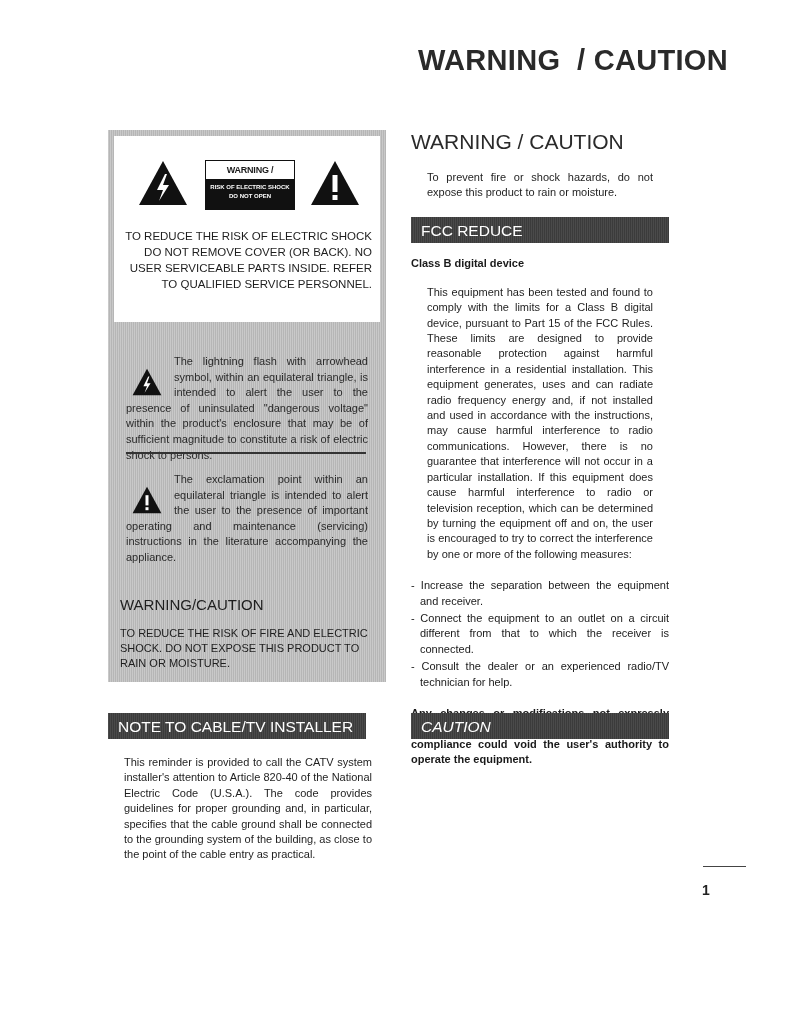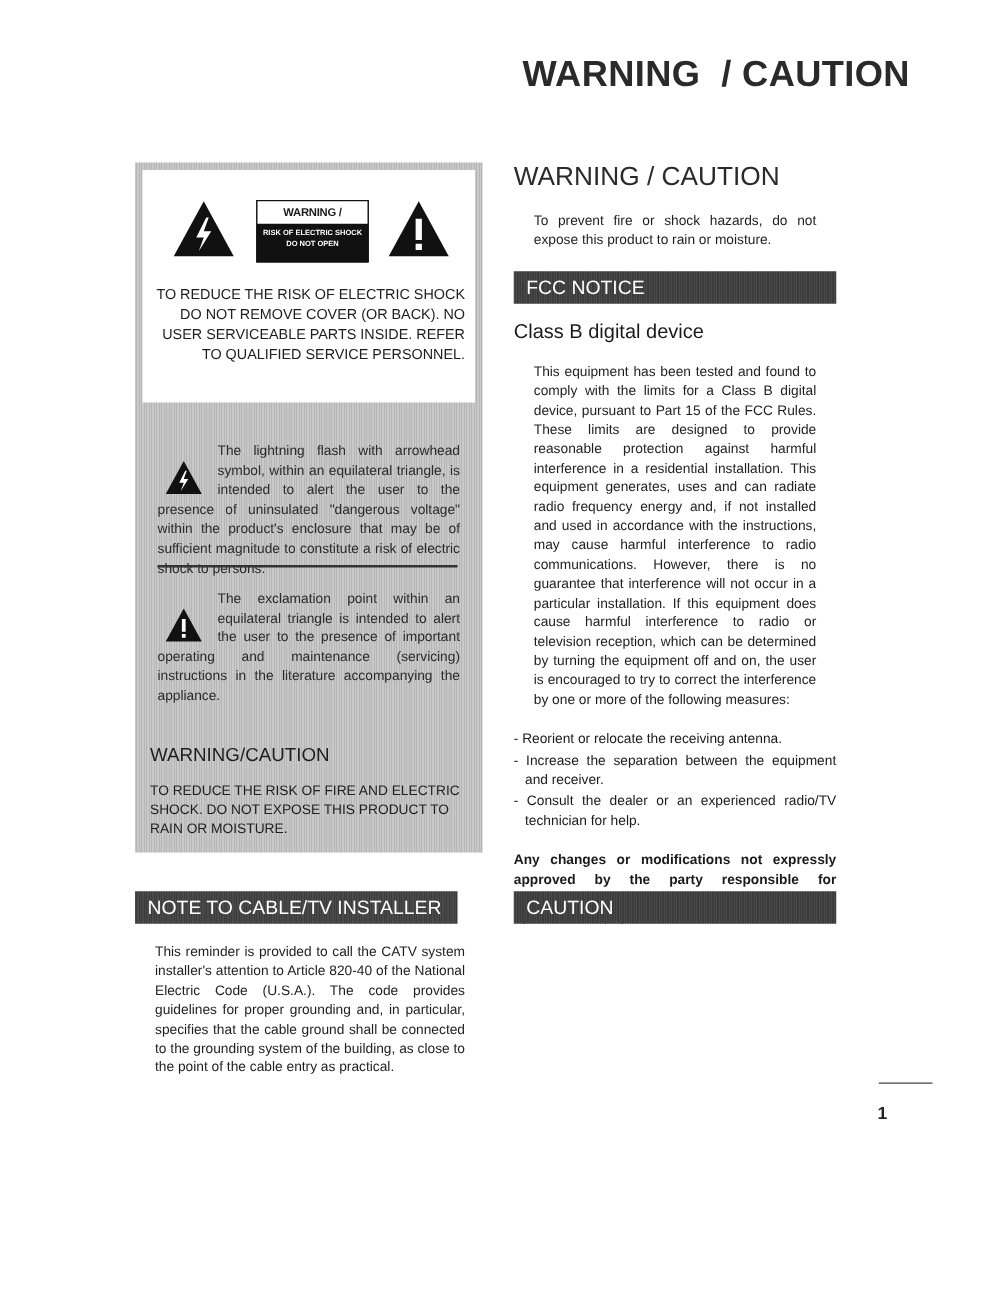--- a/index.html
+++ b/index.html
@@ -42,28 +42,28 @@
   .wc-text { position: absolute; left: 12px; top: 496px; width: 250px; font-size: 11px; line-height: 15px; color: #1e1e1e; }
   
   .right-col { left: 411px; top: 130px; width: 258px; }
   .section-h2 { font-size: 21px; color: #2a2a2a; margin: 0 0 16px 0; font-weight: normal; }
   .para { font-size: 11px; line-height: 15.4px; text-align: justify; color: #1e1e1e; margin: 16px; }
   .bar-heading {
     background: #3b3b3b;
     background-image: repeating-linear-gradient(90deg, rgba(255,255,255,0.08) 0 1px, transparent 1px 2px);
     color: #ffffff; font-size: 15.5px; height: 26px; line-height: 27px; padding-left: 10px; margin: 10px 0 14px 0;
   }
-  .subhead { font-size: 16px; font-weight: normal; margin: 0 0 4px 0; }
+  .subhead { font-size: 11px; font-weight: bold; margin: 0 0 4px 0; }
   ul.measures { list-style: none; padding: 0; margin: 2px 0 0 0; }
   ul.measures li { font-size: 11px; line-height: 15.4px; text-align: justify; padding-left: 9px; text-indent: -9px; margin-bottom: 2px; }
   .bold-para { font-size: 11px; line-height: 15.4px; font-weight: bold; text-align: justify; margin-top: 16px; }
   .bottom-left { left: 108px; top: 713px; width: 280px; }
   .bottom-right { left: 411px; top: 713px; width: 258px; }
   .bottom-left .bar-heading { margin-top: 0; width: 248px; padding-left: 10px; }
-  .bottom-right .bar-heading { margin-top: 0; }
+  .bottom-right .bar-heading { margin-top: 0; font-style: italic; }
   .rule { left: 703px; top: 866px; width: 43px; height: 1px; background: #444; }
   .page-num { left: 702px; top: 882px; font-size: 14px; font-weight: bold; color: #222; }
 </style>
 </head>
 <body>
 
 <div class="abs page-title">WARNING  / CAUTION</div>
 
 <div class="abs left-panel">
   <div class="warn-box">
@@ -102,26 +102,26 @@
     <div style="padding:0 12px">The exclamation point within an equilateral triangle is intended to alert the user to the presence of important operating and maintenance (servicing) instructions in the literature accompanying the appliance.</div>
   </div>
 
   <div class="wc-title">WARNING/CAUTION</div>
   <div class="wc-text">TO REDUCE THE RISK OF FIRE AND ELECTRIC SHOCK. DO NOT EXPOSE THIS PRODUCT TO RAIN OR MOISTURE.</div>
 </div>
 
 <div class="abs right-col">
   <h2 class="section-h2">WARNING / CAUTION</h2>
   <p class="para">To prevent fire or shock hazards, do not expose this product to rain or moisture.</p>
-  <div class="bar-heading">FCC NOTICE</div>
+  <div class="bar-heading">FCC REDUCE</div>
   <div class="subhead">Class B digital device</div>
   <p class="para">This equipment has been tested and found to comply with the limits for a Class B digital device, pursuant to Part 15 of the FCC Rules. These limits are designed to provide reasonable protection against harmful interference in a residential installation. This equipment generates, uses and can radiate radio frequency energy and, if not installed and used in accordance with the instructions, may cause harmful interference to radio communications. However, there is no guarantee that interference will not occur in a particular installation. If this equipment does cause harmful interference to radio or television reception, which can be determined by turning the equipment off and on, the user is encouraged to try to correct the interference by one or more of the following measures:</p>
   <ul class="measures">
-    <li>- Reorient or relocate the receiving antenna.</li>
     <li>- Increase the separation between the equipment and receiver.</li>
+    <li>- Connect the equipment to an outlet on a circuit different from that to which the receiver is connected.</li>
     <li>- Consult the dealer or an experienced radio/TV technician for help.</li>
   </ul>
   <p class="bold-para">Any changes or modifications not expressly approved by the party responsible for compliance could void the user's authority to operate the equipment.</p>
 </div>
 
 <div class="abs bottom-left">
   <div class="bar-heading">NOTE TO CABLE/TV INSTALLER</div>
   <p class="para">This reminder is provided to call the CATV system installer's attention to Article 820-40 of the National Electric Code (U.S.A.). The code provides guidelines for proper grounding and, in particular, specifies that the cable ground shall be connected to the grounding system of the building, as close to the point of the cable entry as practical.</p>
 </div>
 

